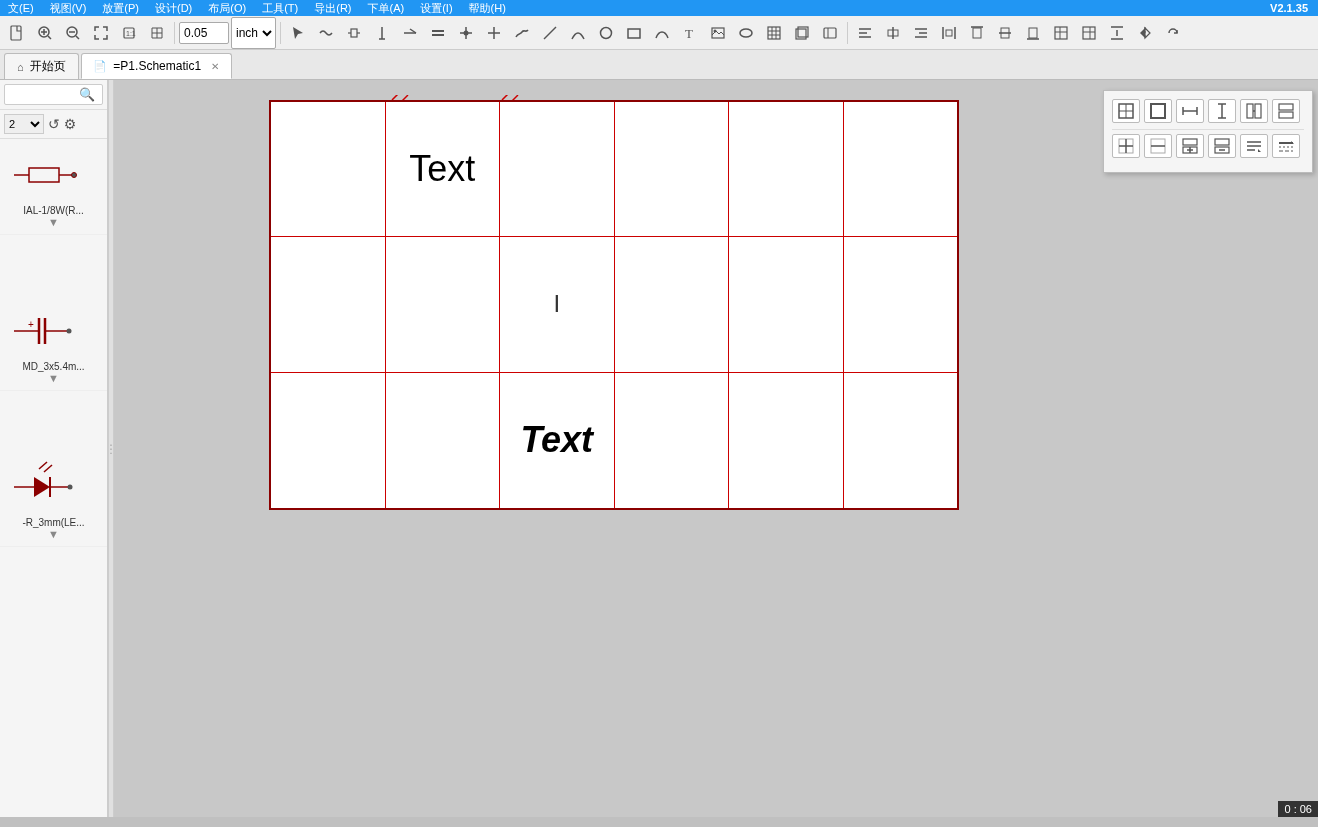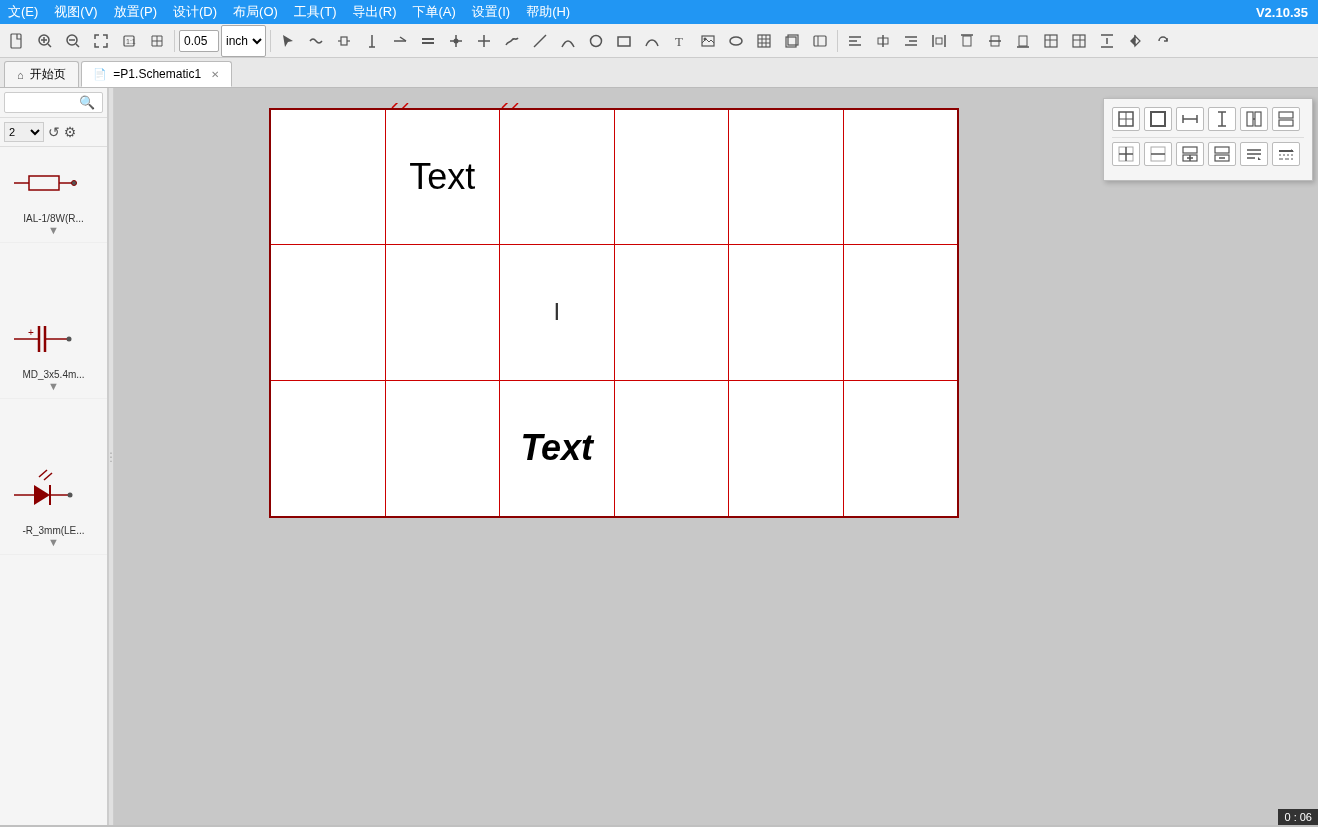--- a/index.html
+++ b/index.html
@@ -1,21 +1,21 @@
 <!DOCTYPE html>
 <html><head>
   <meta charset="utf-8">
   <style>
     * { margin: 0; padding: 0; box-sizing: border-box; }
     body { width: 1318px; height: 827px; overflow: hidden; background: #c0c0c0; font-family: 'SimSun', 'Microsoft YaHei', sans-serif; font-size: 13px; }
 
     
     #menubar {
-      width: 100%; height: 24px; background: #2196F3; display: flex; align-items: center;
-      color: white; font-size: 13px; user-select: none;
+      width: 100%; height: 16px; background: #2196F3; display: flex; align-items: center;
+      color: white; font-size: 11px; user-select: none;
     }
     .menu-item {
       padding: 2px 8px; cursor: pointer; white-space: nowrap;
     }
     .menu-version { margin-left: auto; padding-right: 10px; font-weight: bold; }
 
     
     #toolbar {
       width: 100%; height: 34px; background: #f0f0f0; border-bottom: 1px solid #ccc;
       display: flex; align-items: center; padding: 0 4px; gap: 2px;
@@ -139,21 +139,21 @@
   <div class="menu-item">文(E)</div>
   <div class="menu-item">视图(V)</div>
   <div class="menu-item">放置(P)</div>
   <div class="menu-item">设计(D)</div>
   <div class="menu-item">布局(O)</div>
   <div class="menu-item">工具(T)</div>
   <div class="menu-item">导出(R)</div>
   <div class="menu-item">下单(A)</div>
   <div class="menu-item">设置(I)</div>
   <div class="menu-item">帮助(H)</div>
-  <div class="menu-version">V2.10.35</div>
+  <div class="menu-version">V2.1.35</div>
 </div>
 
 <div id="toolbar">
 
   <button class="tb-btn" title="新建">
     <svg width="16" height="16" viewBox="0 0 16 16">
         <rect x="2" y="1" width="10" height="14" rx="1" fill="none" stroke="#555" stroke-width="1.2"></rect>
         <path d="M8 1v5h4" fill="none" stroke="#555" stroke-width="1.2"></path>
       </svg>
   </button>
@@ -183,21 +183,21 @@
         <text x="5" y="11" font-size="7" fill="#555">1:1</text>
       </svg>
   </button>
   <button class="tb-btn" title="网格">
     <svg width="16" height="16" viewBox="0 0 16 16">
         <path d="M3 3h10M3 8h10M3 13h10M3 3v10M8 3v10M13 3v10" stroke="#555" stroke-width="1" fill="none"></path>
       </svg>
   </button>
 
   <div class="tb-sep"></div>
-  <input class="tb-input" type="text" value="0.05" style="width: 40px;">
+  <input class="tb-input" type="text" value="0.05" style="width: 50px;">
   <select class="tb-select">
     <option>inch</option>
     <option>mm</option>
     <option>mil</option>
   </select>
   <div class="tb-sep"></div>
 
   <button class="tb-btn">
     <svg width="16" height="16" viewBox="0 0 16 16">
         <path d="M3 2l10 6-5 1-3 5z" fill="#555"></path>

